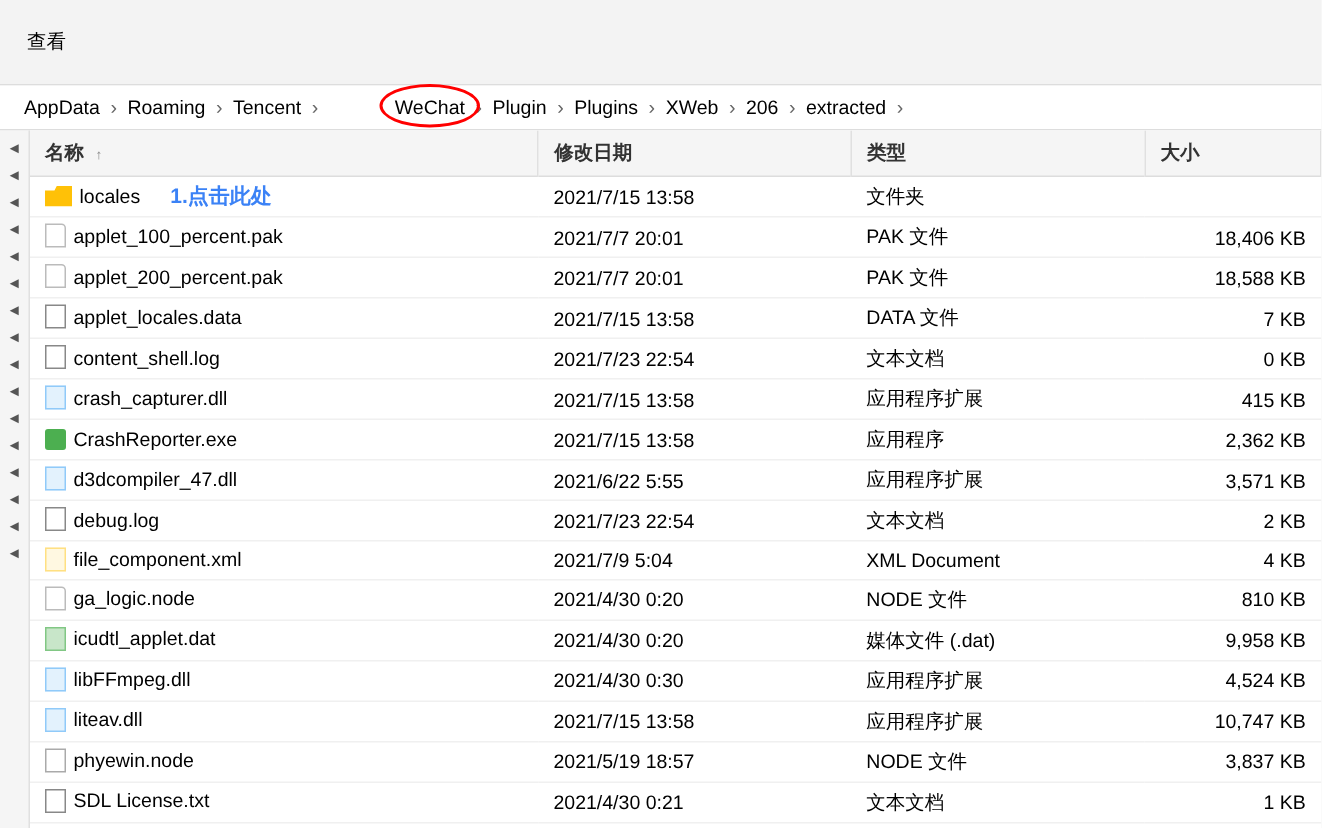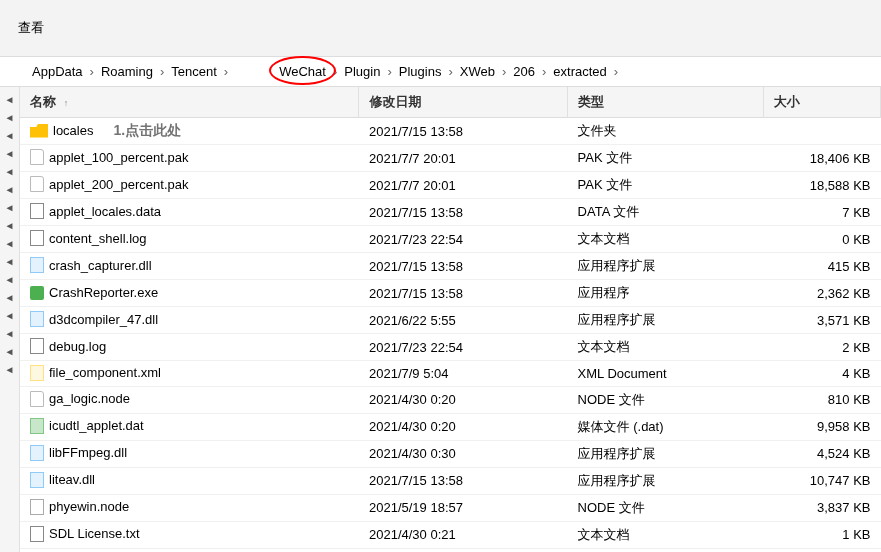--- a/index.html
+++ b/index.html
@@ -23,21 +23,21 @@
       border: none;
       cursor: pointer;
       font-size: 13px;
       color: #000;
     }
     .breadcrumb {
       display: flex;
       align-items: center;
       background: #fff;
       border-bottom: 1px solid #ddd;
-      padding: 5px 28px;
+      padding: 5px 12px;
       gap: 2px;
       font-size: 13px;
     }
     .breadcrumb-item {
       cursor: pointer;
       color: #000;
       padding: 2px 4px;
     }
     .breadcrumb-sep {
       color: #666;
@@ -83,21 +83,21 @@
     .file-table td {
       padding: 4px 10px;
       border-bottom: 1px solid #f0f0f0;
       white-space: nowrap;
     }
     .col-name { width: 260px; }
     .col-date { width: 160px; }
     .col-type { width: 150px; }
     .col-size { width: 90px; text-align: right; }
     .step-hint {
-      color: #737373;
+      color: #3b82f6;
       font-weight: bold;
       font-size: 14px;
       margin-left: 20px;
     }
     .main-layout {
       display: flex;
       height: calc(100vh - 70px);
     }
     .side-arrows {
       display: flex;

